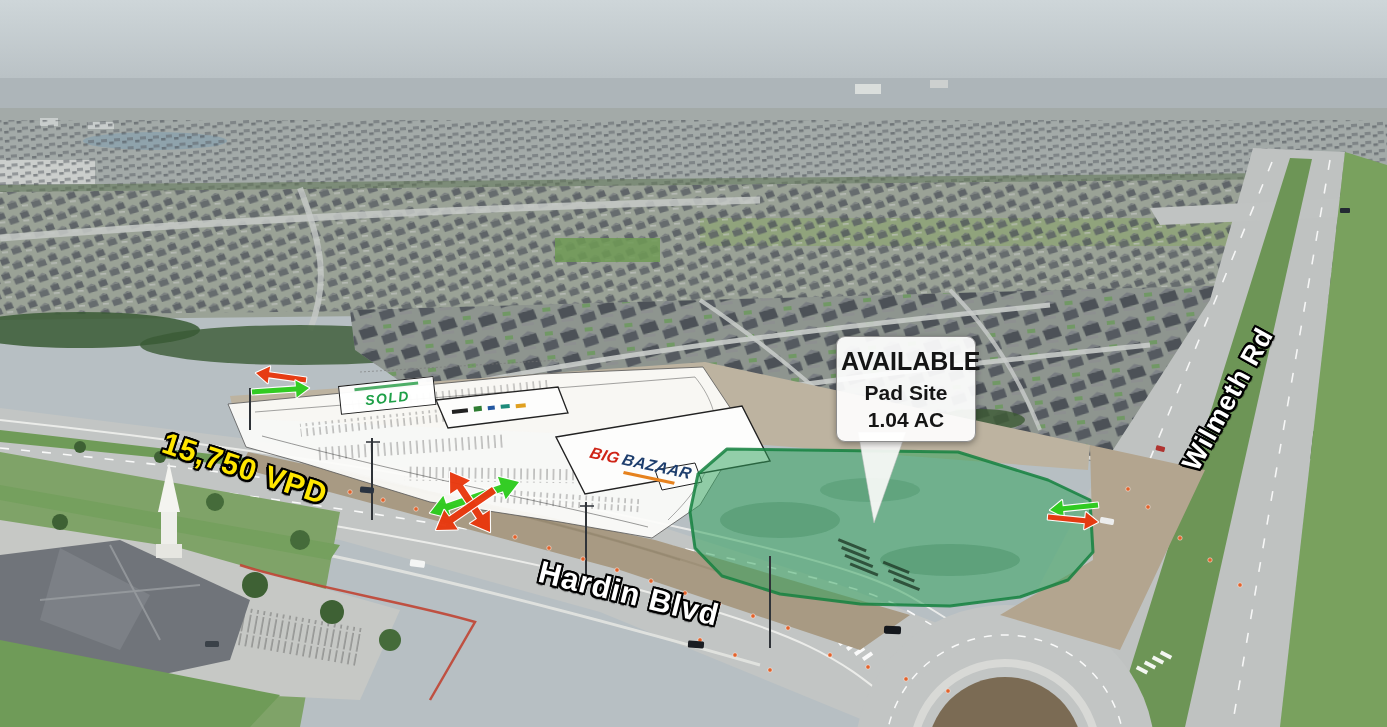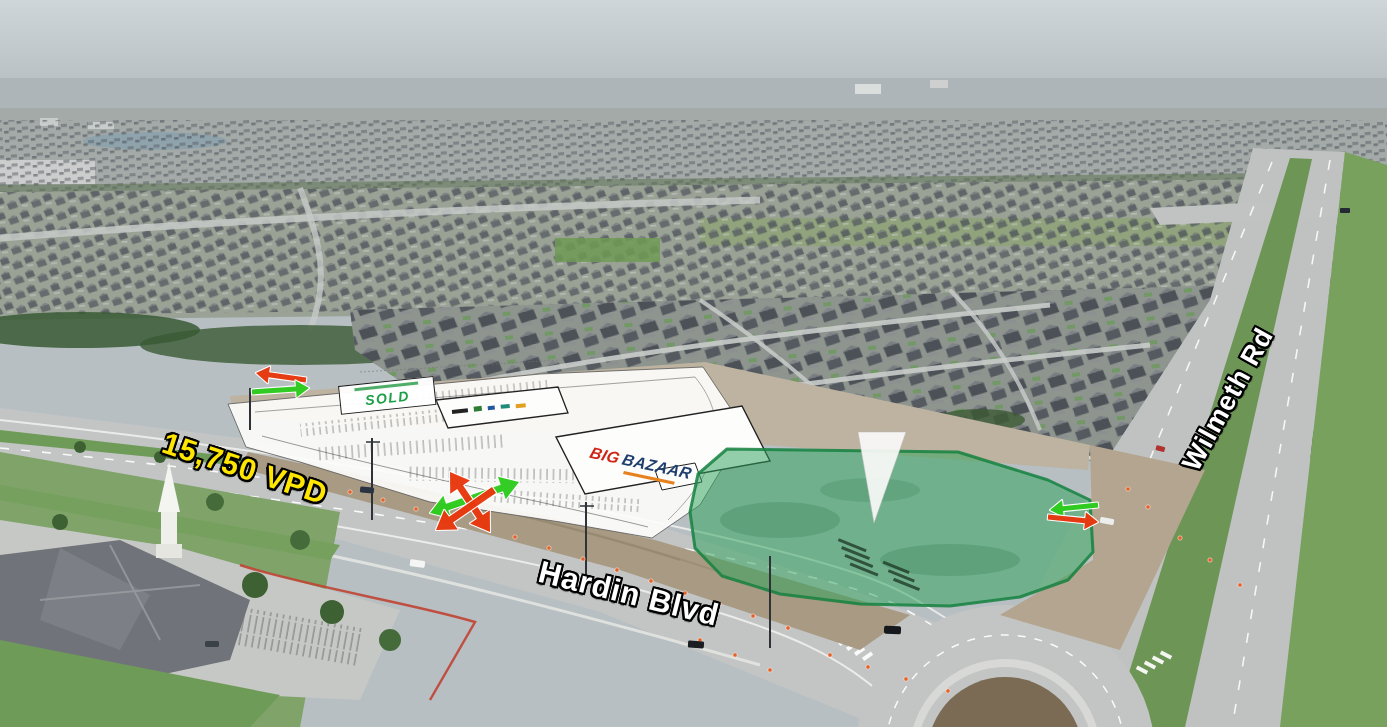--- a/index.html
+++ b/index.html
@@ -293,14 +293,19 @@
 
 <div class="bblogo">
   <span class="bb1">BIG</span><span class="bb2">BAZAAR</span>
   <div class="bbtag"></div>
 </div>
 
 <div class="lbl vpd o-blk">15,750 VPD</div>
 <div class="lbl hardin o-blk">Hardin Blvd</div>
 <div class="lbl wilmeth o-blk">Wilmeth Rd</div>
 
-
+<div class="callout">
+  <div class="l1">AVAILABLE</div>
+  <div class="l2">Pad Site</div>
+  <div class="l3">1.04 AC</div>
 </div>
 
+</div>
+
 </body></html>

